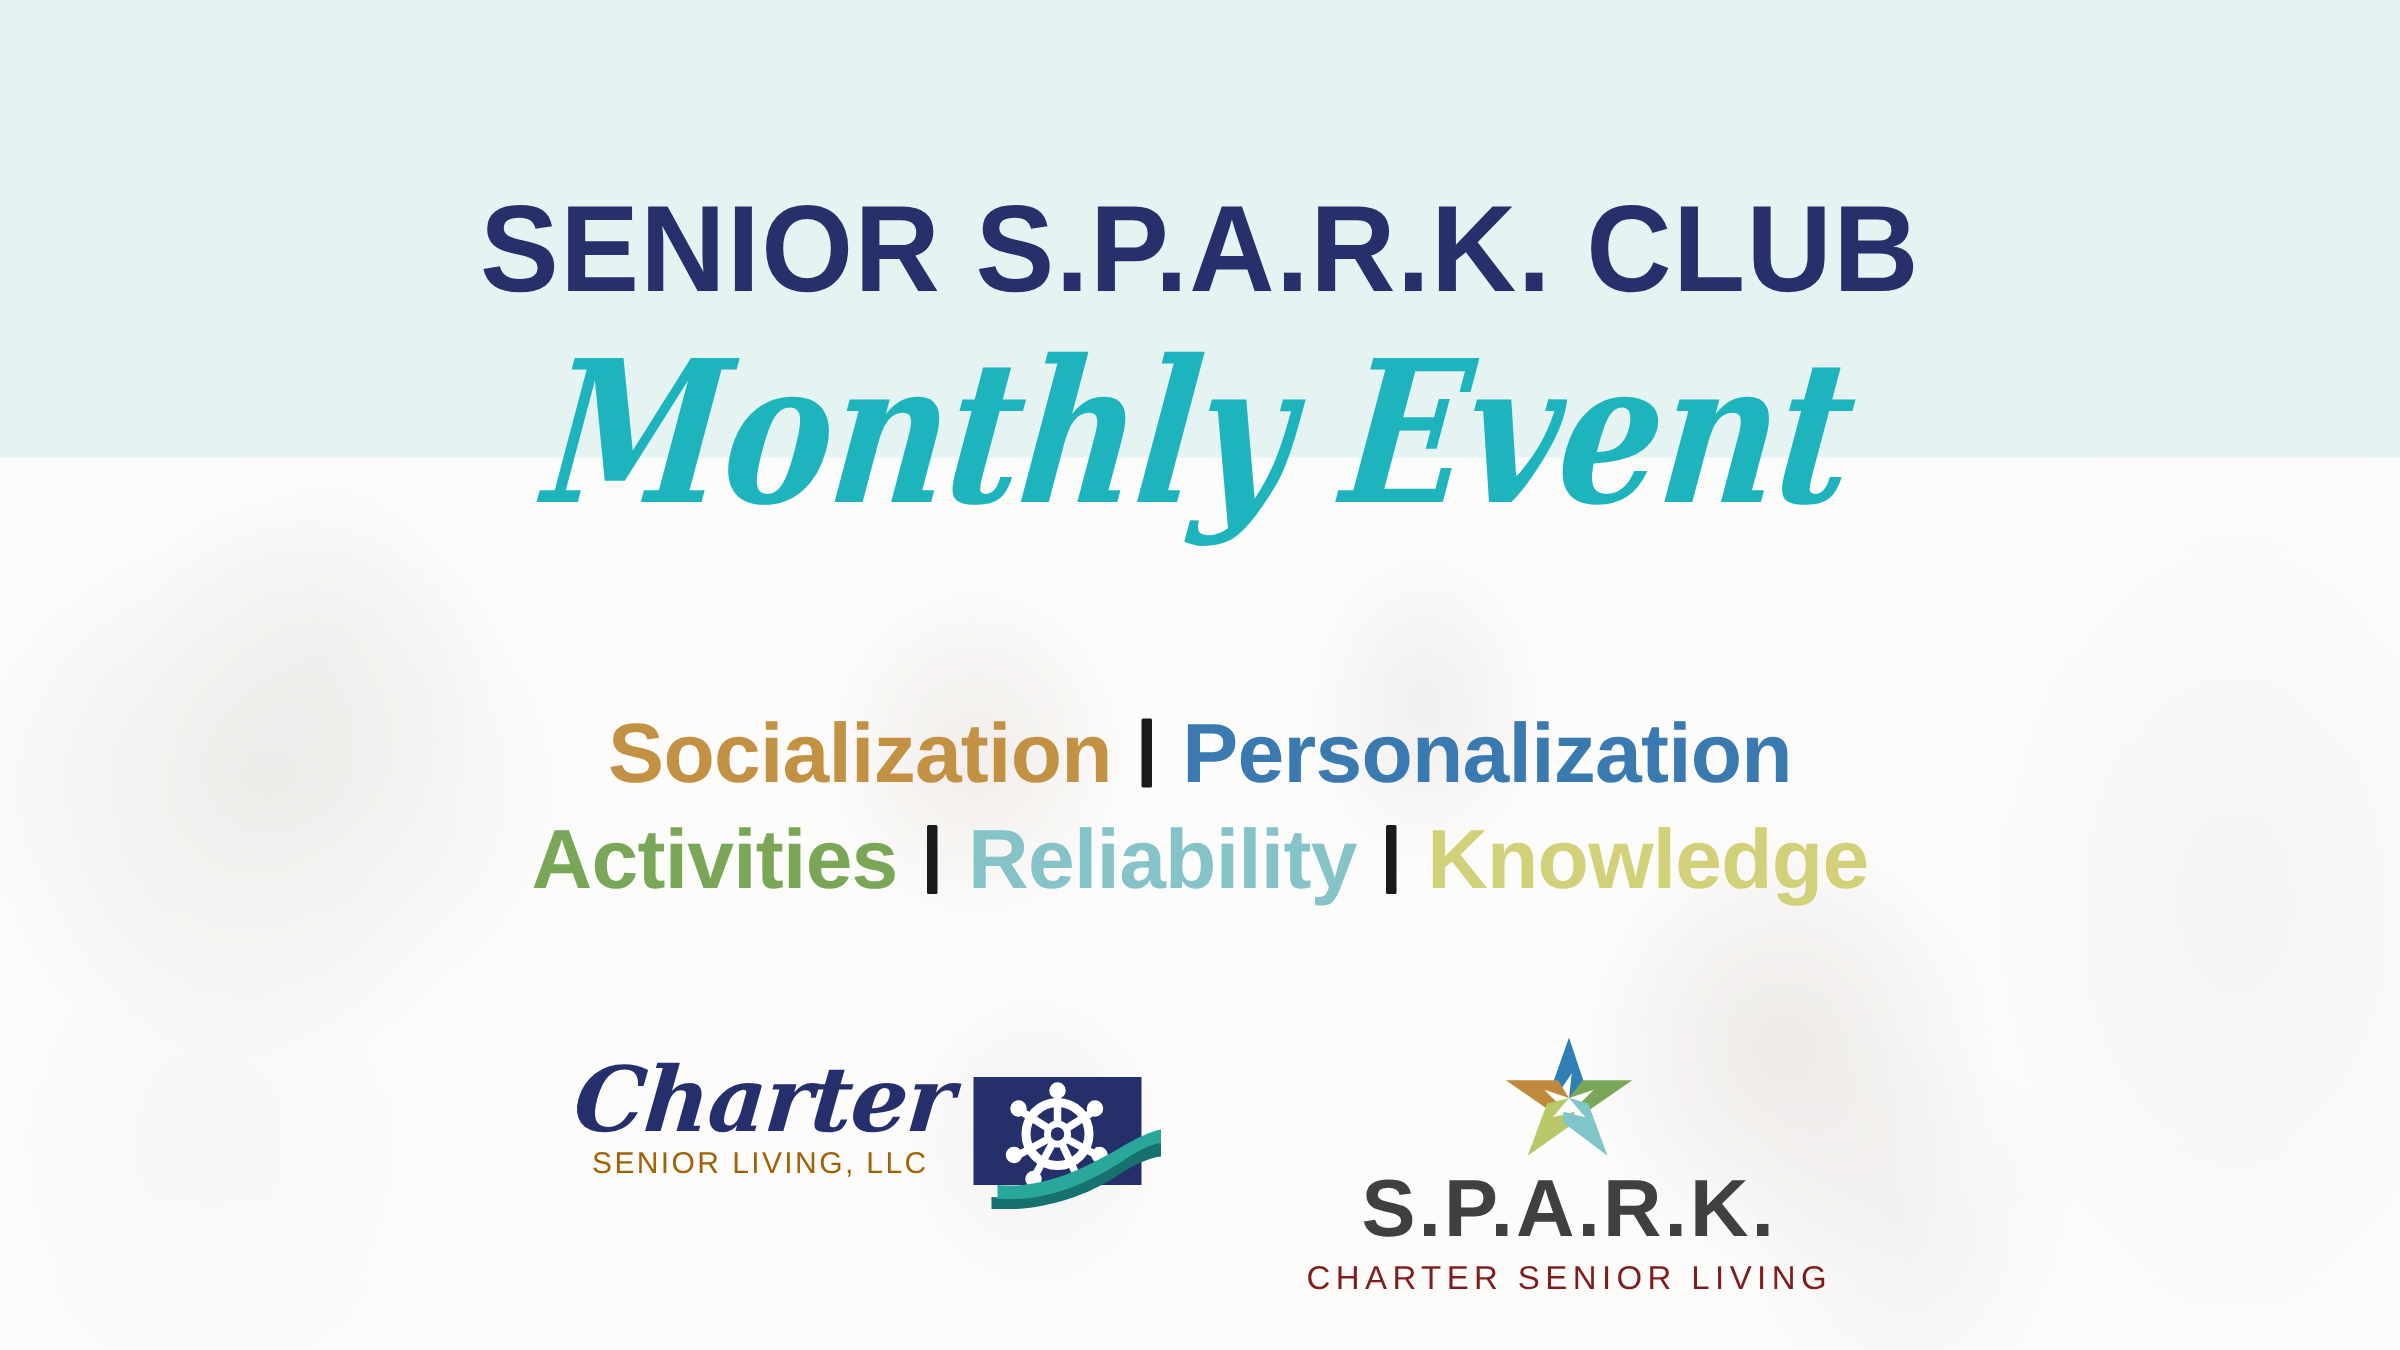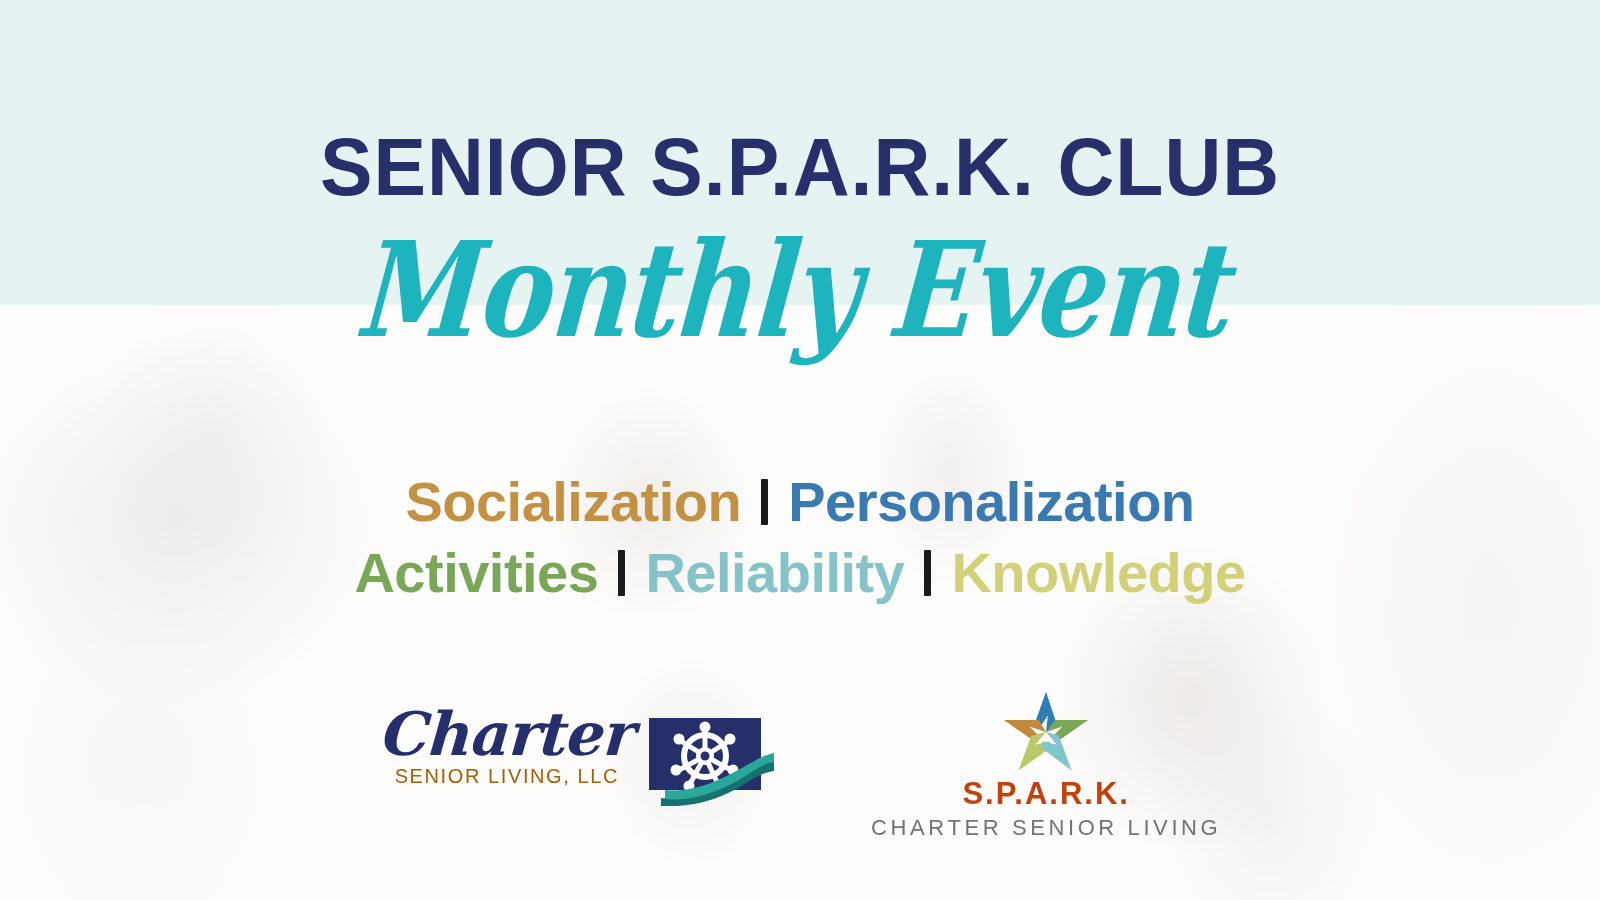--- a/index.html
+++ b/index.html
@@ -165,31 +165,31 @@
     margin-top: 2px;
   }
   .charter-mark { width: 128px; height: 92px; flex: 0 0 auto; margin-top: 8px; }
 
   
   .spark-logo { text-align: center; }
   .spark-star { width: 92px; height: 88px; display: block; margin: 0 auto 2px; }
   .spark-word {
     font-family: "Liberation Sans", sans-serif;
     font-weight: 700;
-    font-size: 31px;
+    font-size: 54px;
     letter-spacing: 2px;
-    color: #c2410c;
+    color: #404040;
     line-height: 1.05;
   }
   .spark-sub {
     font-family: "Liberation Sans", sans-serif;
     font-weight: 300;
     font-size: 22px;
     letter-spacing: 3.6px;
-    color: #737373;
+    color: #7f1d1d;
     margin-top: 4px;
   }
 </style>
 </head>
 <body>
 
 <div class="poster">
 
   <div class="photo-layer">
     <div class="photo-base"></div>

